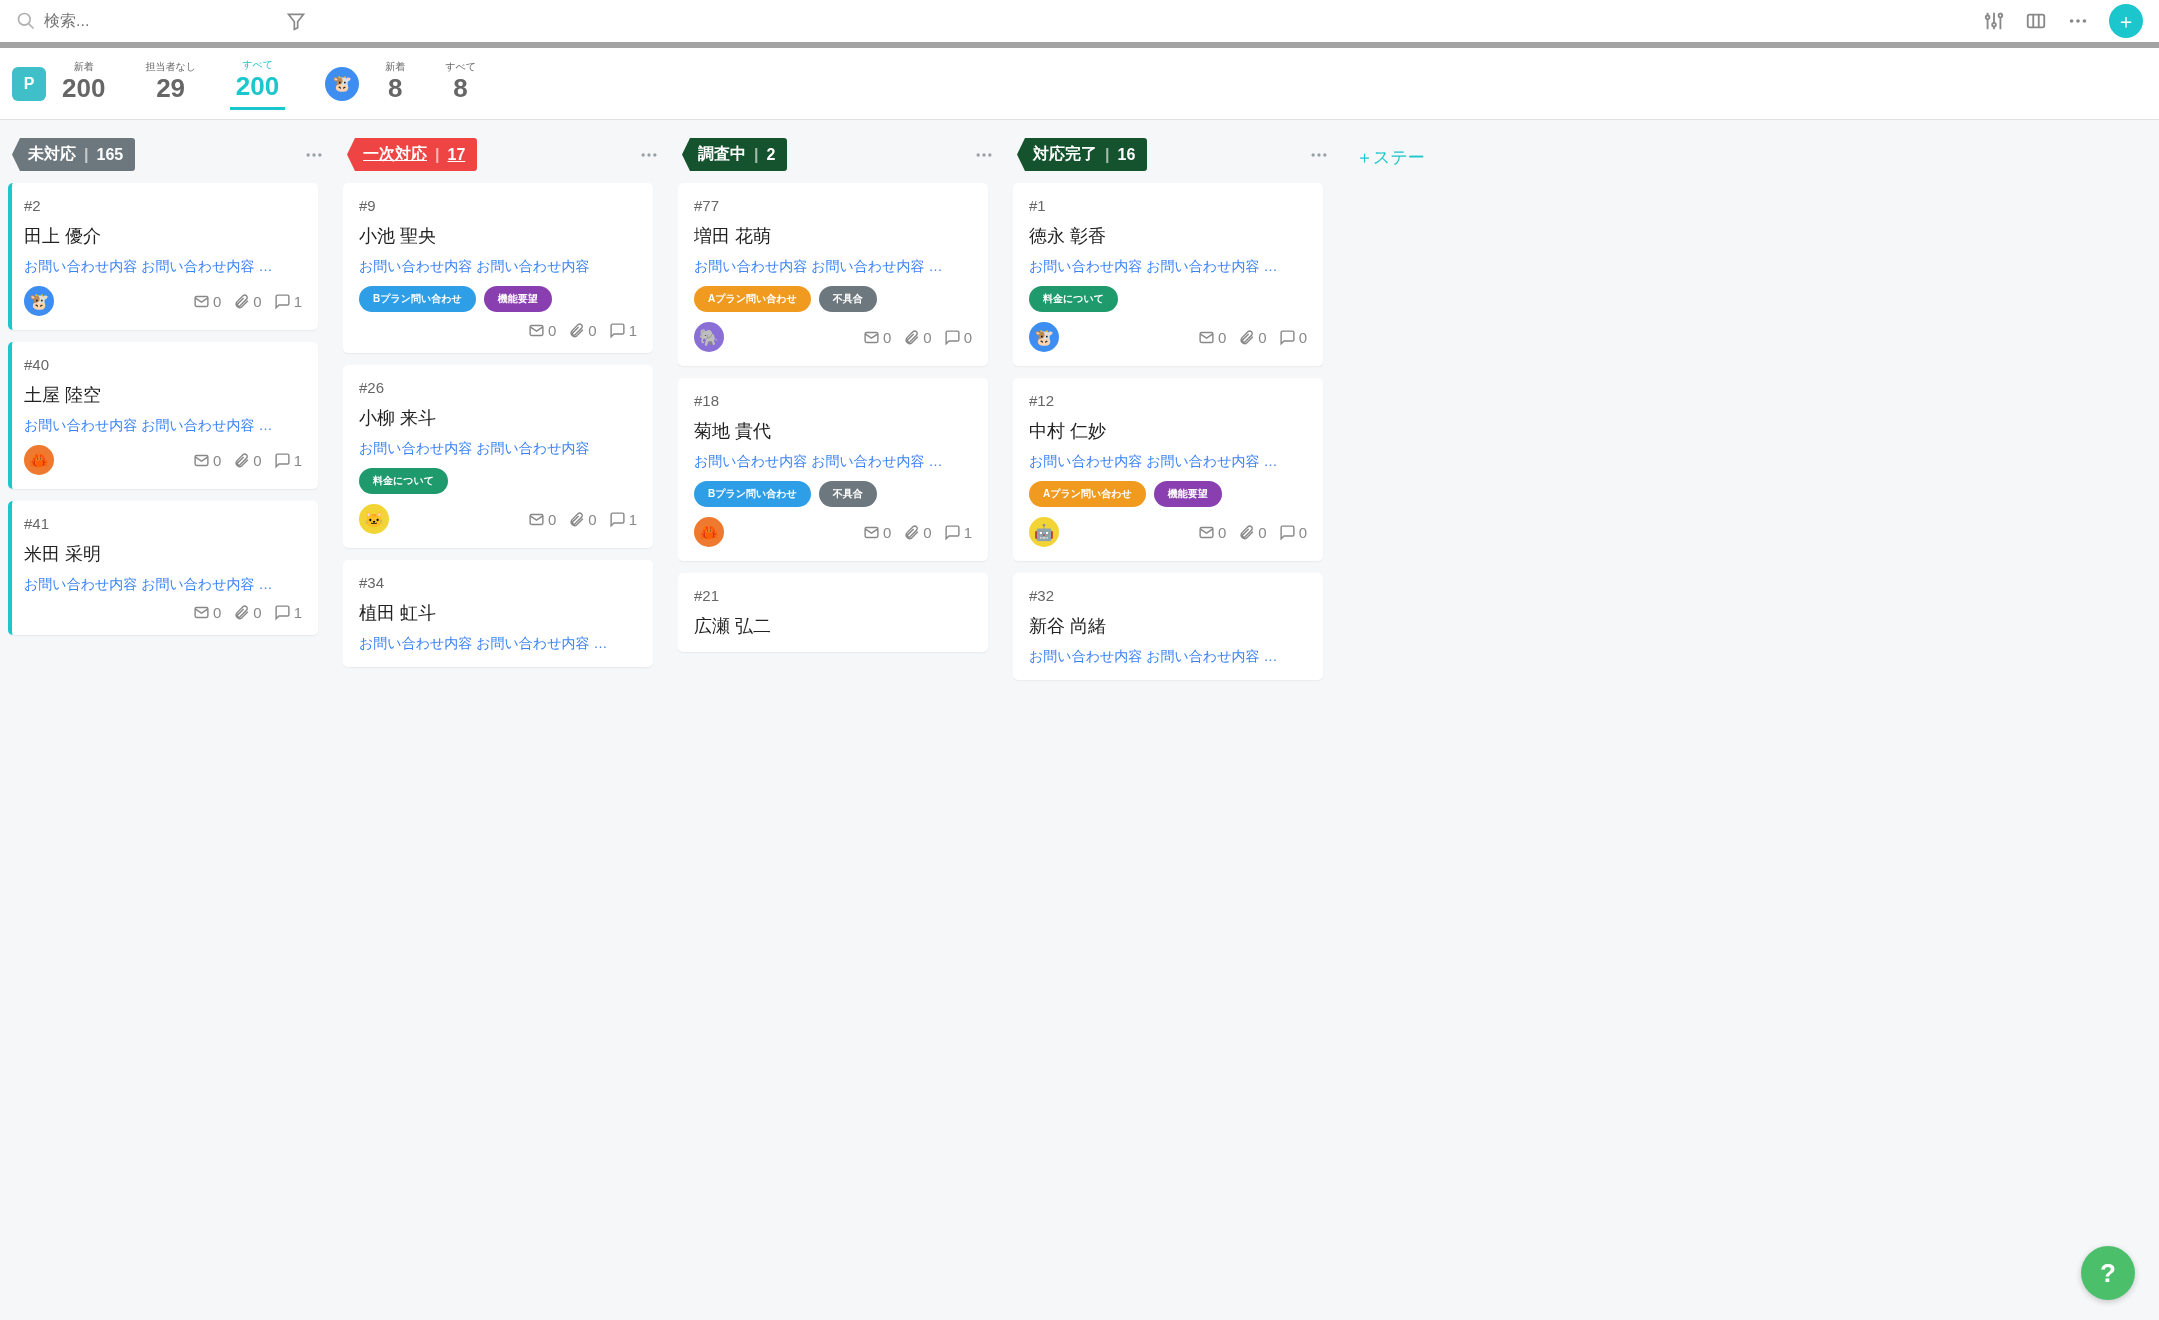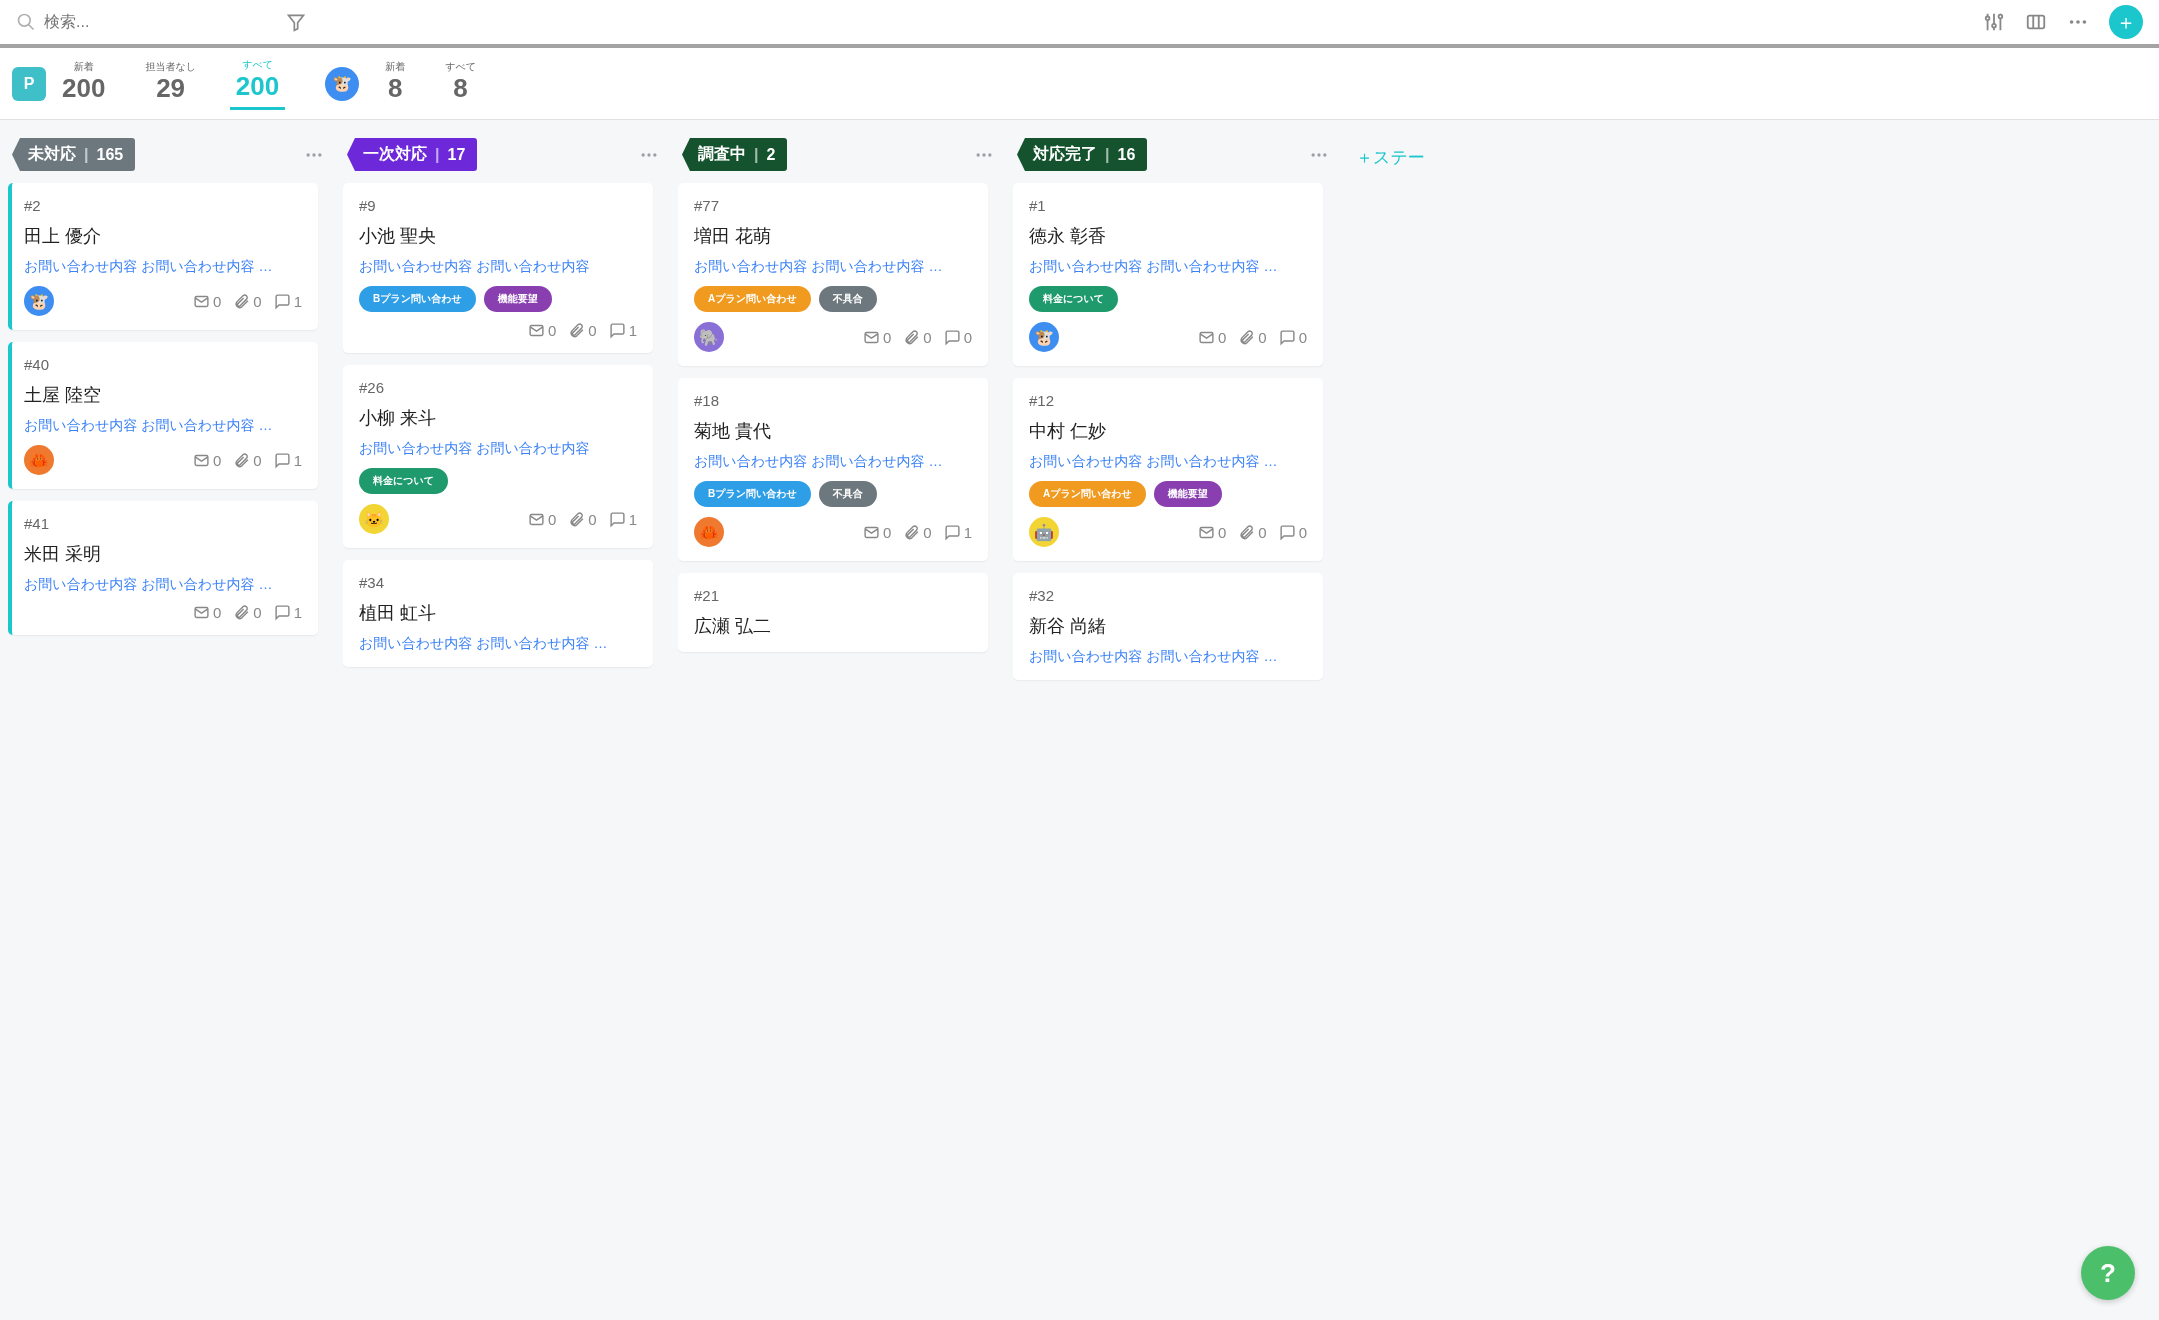--- a/index.html
+++ b/index.html
@@ -1,20 +1,20 @@
 <!DOCTYPE html>
 <html><head>
 <meta charset="utf-8">
 <style>
 * { box-sizing: border-box; margin: 0; padding: 0; }
 body { font-family: -apple-system, BlinkMacSystemFont, "Segoe UI", sans-serif; background: #f5f7f8; color: #333; overflow: hidden; }
 .app { display: flex; flex-direction: column; height: 100vh; }
 
 
-.topbar { display: flex; align-items: center; padding: 8px 16px; background: #fff; border-bottom: 4px solid #a3a3a3; height: 48px; }
+.topbar { display: flex; align-items: center; padding: 8px 16px; background: #fff; border-bottom: 6px solid #a3a3a3; height: 48px; }
 .search-wrap { display: flex; align-items: center; flex: 0 0 auto; width: 240px; }
 .search-icon { color: #b0b0b0; margin-right: 8px; }
 .search-input { border: none; outline: none; font-size: 16px; color: #666; width: 180px; }
 .filter-icon { color: #888; margin-left: 30px; cursor: pointer; }
 .topbar-spacer { flex: 1; }
 .topbar-actions { display: flex; align-items: center; gap: 20px; }
 .icon-btn { color: #888; cursor: pointer; display: flex; align-items: center; }
 .add-btn { width: 34px; height: 34px; border-radius: 50%; background: #1bc6cc; color: #fff; display: flex; align-items: center; justify-content: center; font-size: 20px; cursor: pointer; }
 
 
@@ -254,21 +254,21 @@
                   </span>
                   <span>1</span>
                 </span>
               </div>
             </div>
           </div>
         </div>
       </div>
       <div class="col">
         <div class="col-head">
-          <div class="stage-badge" style="background: #6d28d9;">
+          <div class="stage-badge" style="background: #ef4444; text-decoration: underline;">
             <span>一次対応</span>
             <span class="sep">|</span>
             <span>17</span>
           </div>
           <span class="col-menu">
             <svg width="20" height="20" viewBox="0 0 24 24" fill="currentColor">
               <circle cx="5" cy="12" r="2"></circle>
               <circle cx="12" cy="12" r="2"></circle>
               <circle cx="19" cy="12" r="2"></circle>
             </svg>

